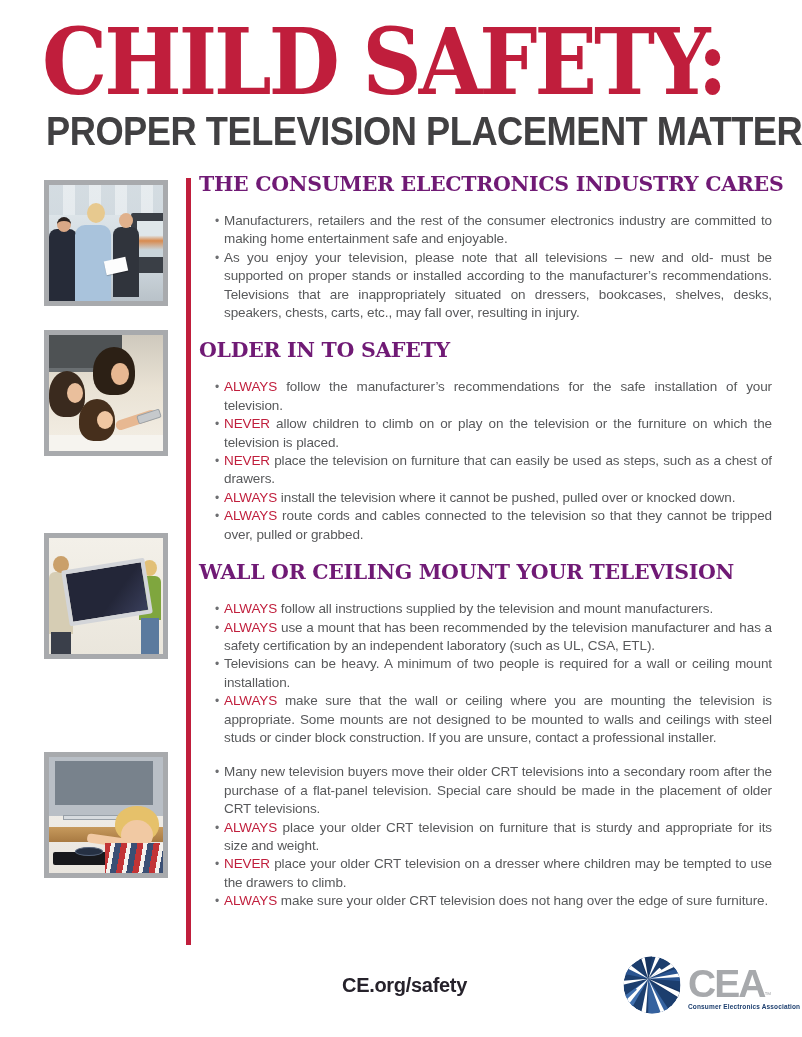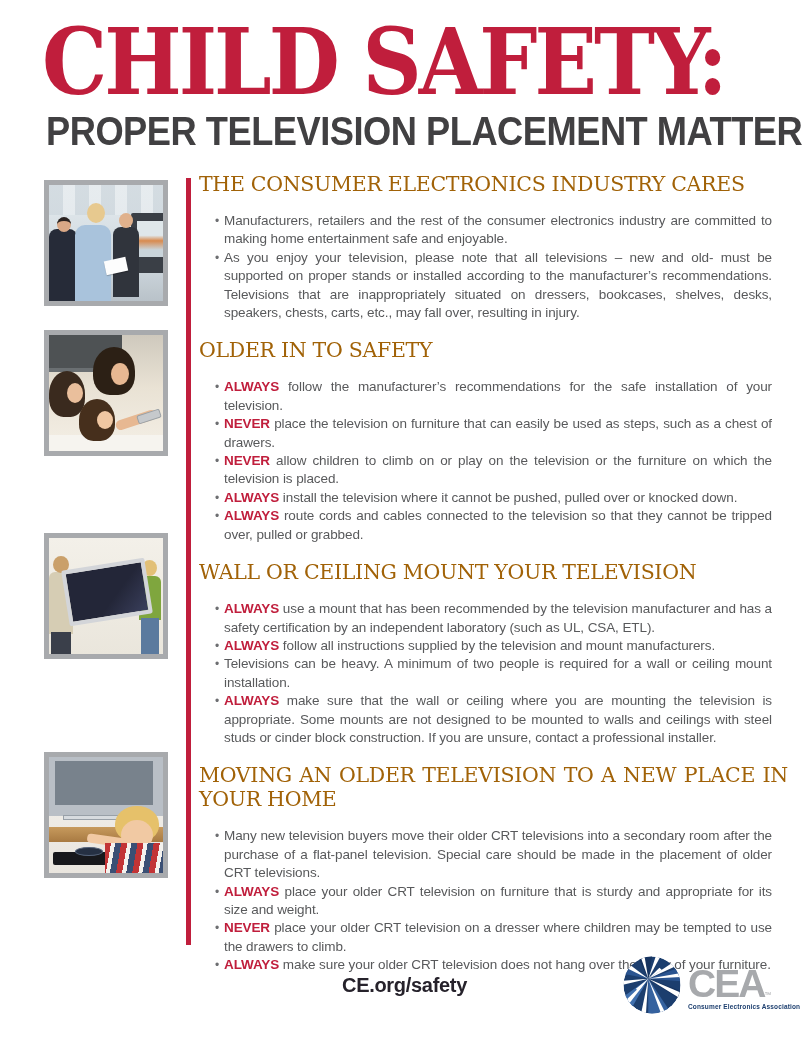--- a/index.html
+++ b/index.html
@@ -120,30 +120,30 @@
   .p4-disc { left:26px; bottom:17px; width:28px; height:9px; background:#253043;
     border-radius:50%; border:1px solid #55637a; }
 
   
   .red-rule { position:absolute; left:186px; top:178px; width:5px; height:767px;
     background:#c01e3c; }
   .content { position:absolute; left:199px; top:172px; width:589px;
     color:#58595b; font-size:13.5px; line-height:18.4px; letter-spacing:-0.1px; }
   .content section { margin-bottom:12px; }
   .content h2 {
-    margin:0 0 5px 0; font-family:"DejaVu Serif", serif; font-weight:400;
-    font-size:20.5px; line-height:24px; color:#a16207; letter-spacing:-0.3px;
+    margin:0 0 5px 0; font-family:"DejaVu Serif", serif; font-weight:700;
+    font-size:20.5px; line-height:24px; color:#701a75; letter-spacing:-0.3px;
     text-align:justify;
   }
   .content ul { list-style:none; margin:16px; padding:0; }
   .content li { position:relative; padding-left:9px; text-align:justify;
     margin:0; }
   .content li::before { content:"\2022"; position:absolute; left:0; top:0;
     color:#6d6e71; font-size:12px; }
-  .kw { color:#c01e3c; font-weight:700; }
+  .kw { color:#c01e3c; font-weight:400; }
 
   
   .site-url { position:absolute; left:342px; top:974px; font-size:20px;
     font-weight:700; color:#26222b; letter-spacing:-0.3px; }
   .logo { position:absolute; left:621px; top:954px; display:flex;
     align-items:flex-start; }
   .logo-icon { width:62px; height:62px; }
   .logo-textblock { margin-left:5px; margin-top:13px; }
   .logo-cea { font-size:39px; font-weight:700; color:#a7a9ac;
     letter-spacing:-2px; line-height:0.85; }
@@ -230,75 +230,74 @@
 
     <section>
       <h2>OLDER IN TO SAFETY</h2>
       <ul>
         <li>
           <span class="kw">ALWAYS</span>
           <span>follow the manufacturer’s recommendations for the safe installation of your television.</span>
         </li>
         <li>
           <span class="kw">NEVER</span>
+          <span>allow children to climb on or play on the television or the furniture on which the television is placed.</span>
+        </li>
+        <li>
+          <span class="kw">NEVER</span>
           <span>place the television on furniture that can easily be used as steps, such as a chest of drawers.</span>
-        </li>
-        <li>
-          <span class="kw">NEVER</span>
-          <span>allow children to climb on or play on the television or the furniture on which the television is placed.</span>
         </li>
         <li>
           <span class="kw">ALWAYS</span>
           <span>install the television where it cannot be pushed, pulled over or knocked down.</span>
         </li>
         <li>
           <span class="kw">ALWAYS</span>
           <span>route cords and cables connected to the television so that they cannot be tripped over, pulled or grabbed.</span>
         </li>
       </ul>
     </section>
 
     <section>
       <h2>WALL OR CEILING MOUNT YOUR TELEVISION</h2>
       <ul>
         <li>
           <span class="kw">ALWAYS</span>
+          <span>follow all instructions supplied by the television and mount manufacturers.</span>
+        </li>
+        <li>
+          <span class="kw">ALWAYS</span>
           <span>use a mount that has been recommended by the television manufacturer and has a safety certification by an independent laboratory (such as UL, CSA, ETL).</span>
-        </li>
-        <li>
-          <span class="kw">ALWAYS</span>
-          <span>follow all instructions supplied by the television and mount manufacturers.</span>
         </li>
         <li>
           <span>Televisions can be heavy. A minimum of two people is required for a wall or ceiling mount installation.</span>
         </li>
         <li>
           <span class="kw">ALWAYS</span>
           <span>make sure that the wall or ceiling where you are mounting the television is appropriate. Some mounts are not designed to be mounted to walls and ceilings with steel studs or cinder block construction. If you are unsure, contact a professional installer.</span>
         </li>
       </ul>
     </section>
 
     <section>
-      <h2>MOVING AN OLDER TELEVISION TO A NEW PLACE IN YOUR HOME</h2>
       <ul>
         <li>
           <span>Many new television buyers move their older CRT televisions into a secondary room after the purchase of a flat-panel television. Special care should be made in the placement of older CRT televisions.</span>
         </li>
         <li>
           <span class="kw">ALWAYS</span>
           <span>place your older CRT television on furniture that is sturdy and appropriate for its size and weight.</span>
         </li>
         <li>
           <span class="kw">NEVER</span>
           <span>place your older CRT television on a dresser where children may be tempted to use the drawers to climb.</span>
         </li>
         <li>
           <span class="kw">ALWAYS</span>
-          <span>make sure your older CRT television does not hang over the allow of your furniture.</span>
+          <span>make sure your older CRT television does not hang over the edge of sure furniture.</span>
         </li>
       </ul>
     </section>
   </div>
 
   <div class="site-url">CE.org/safety</div>
 
   <div class="logo">
     <svg class="logo-icon" viewBox="0 0 100 100">
       <defs>

